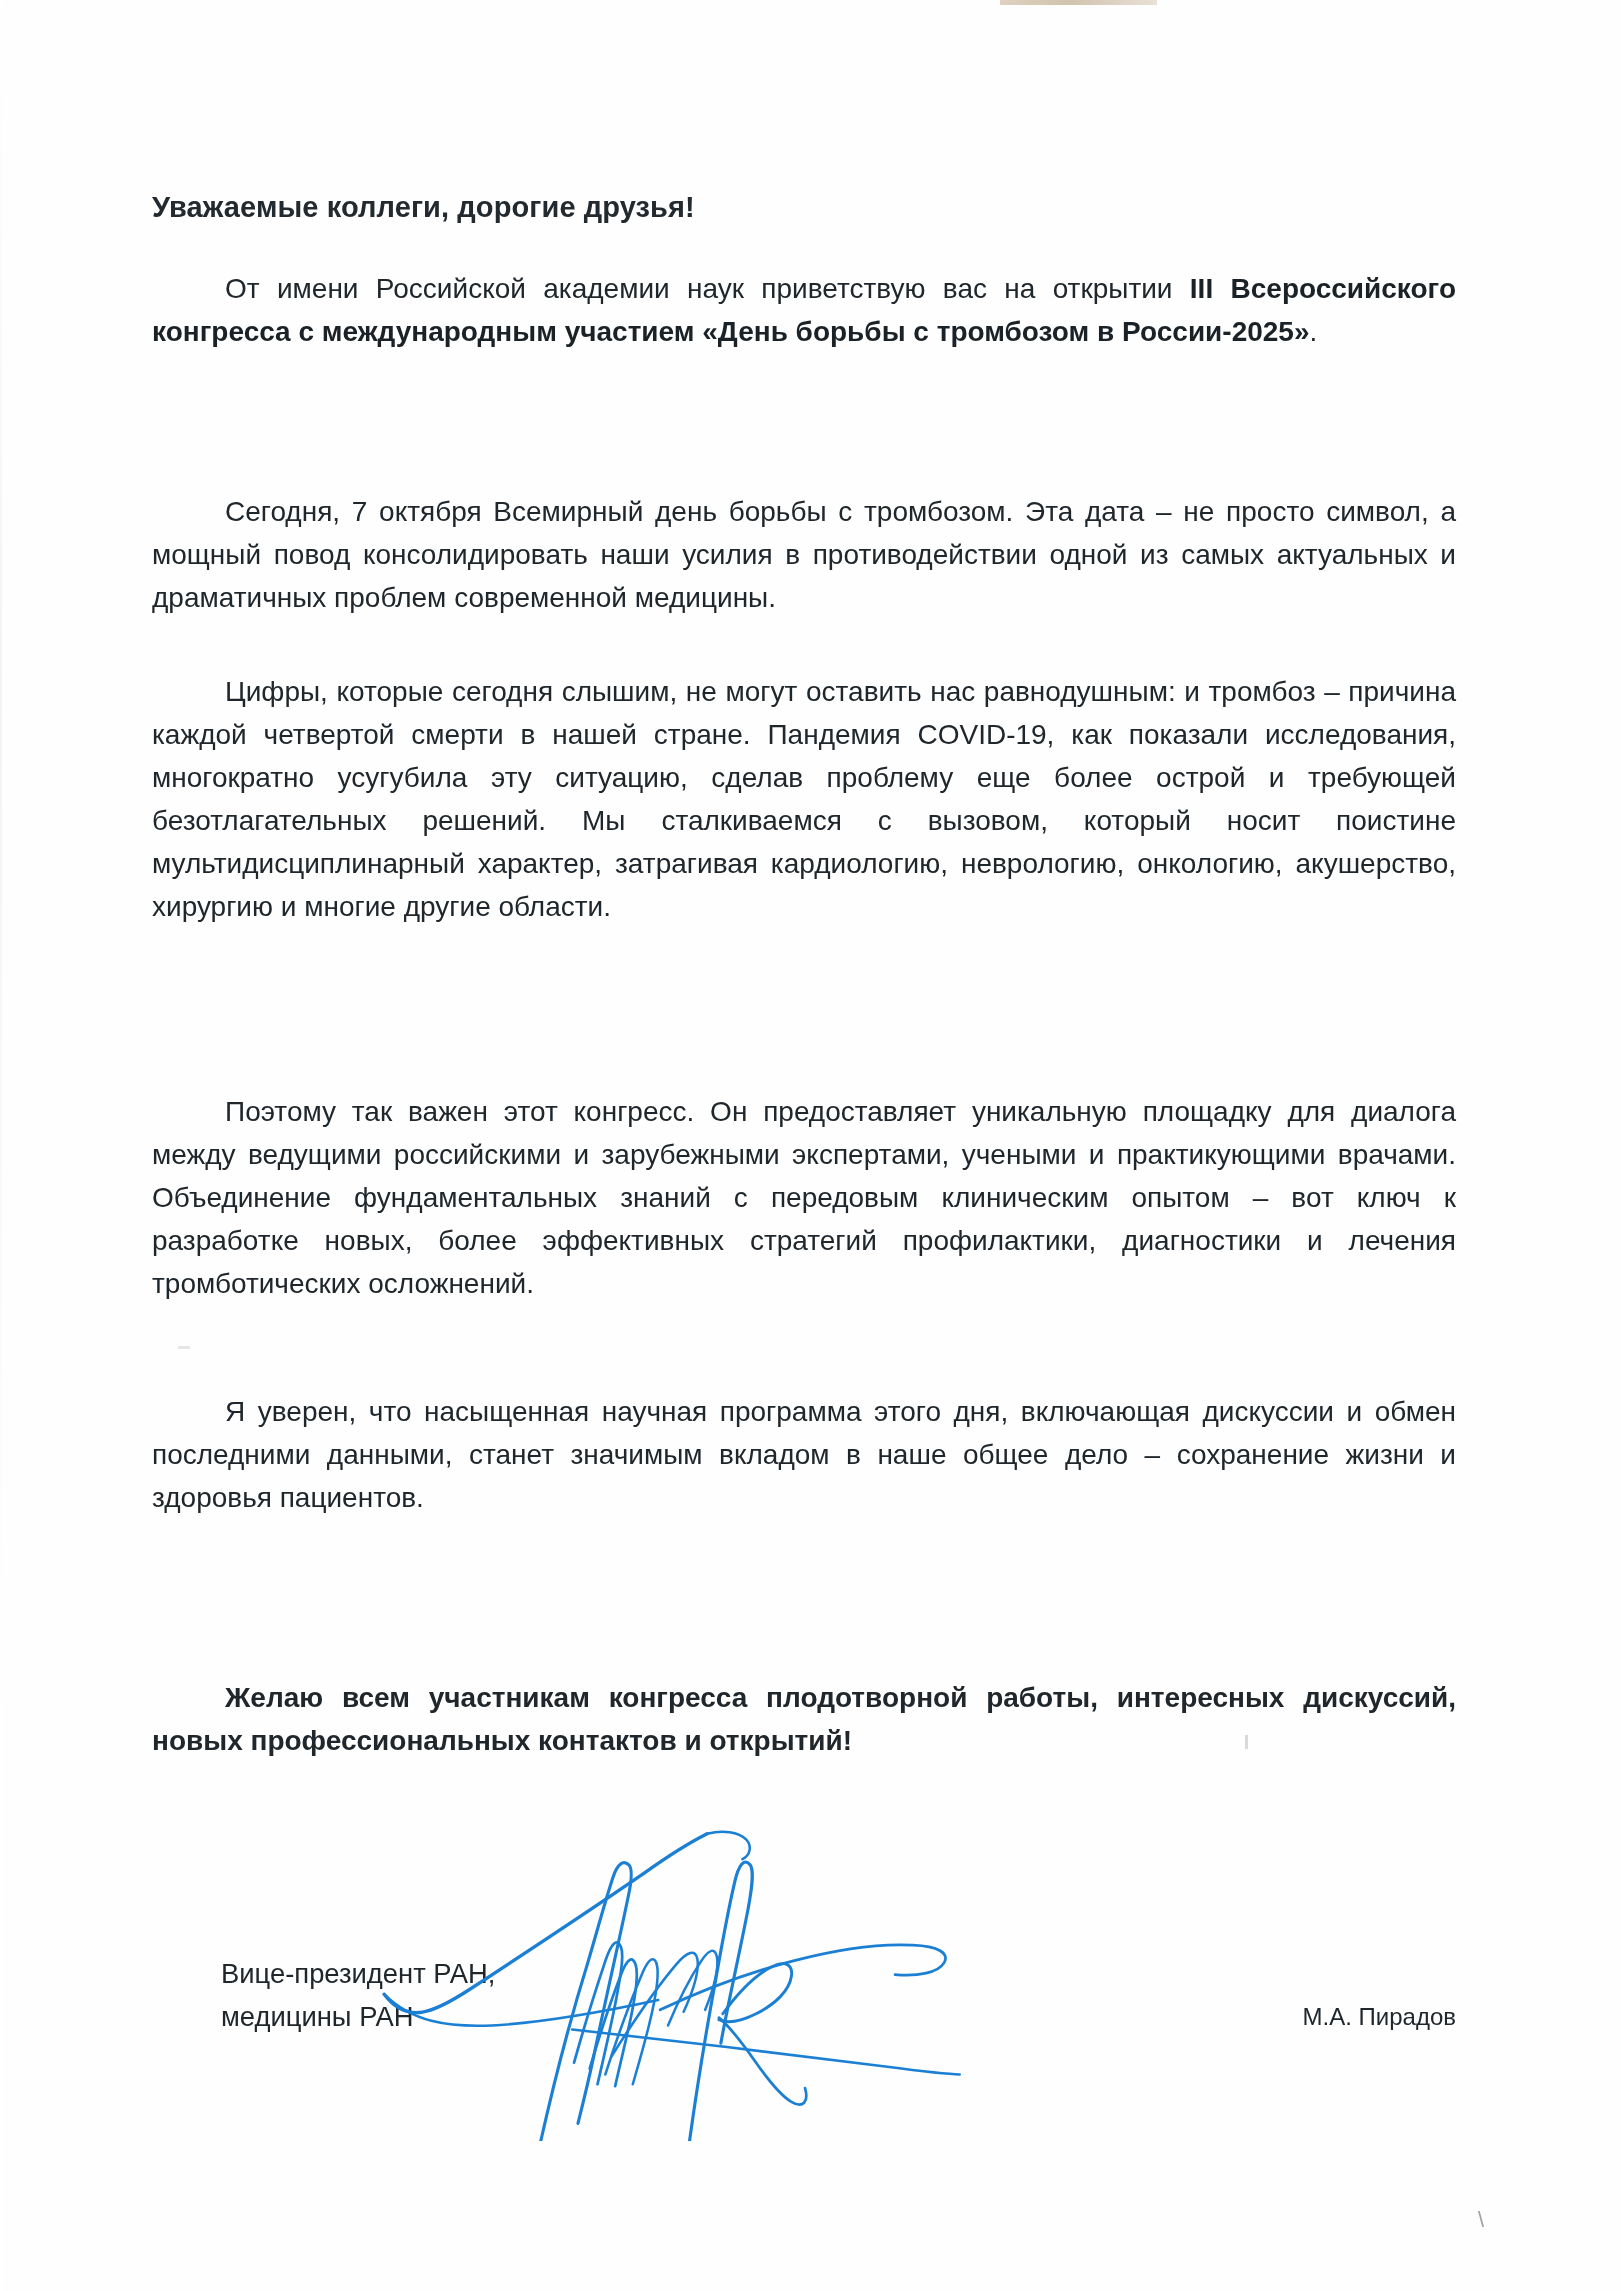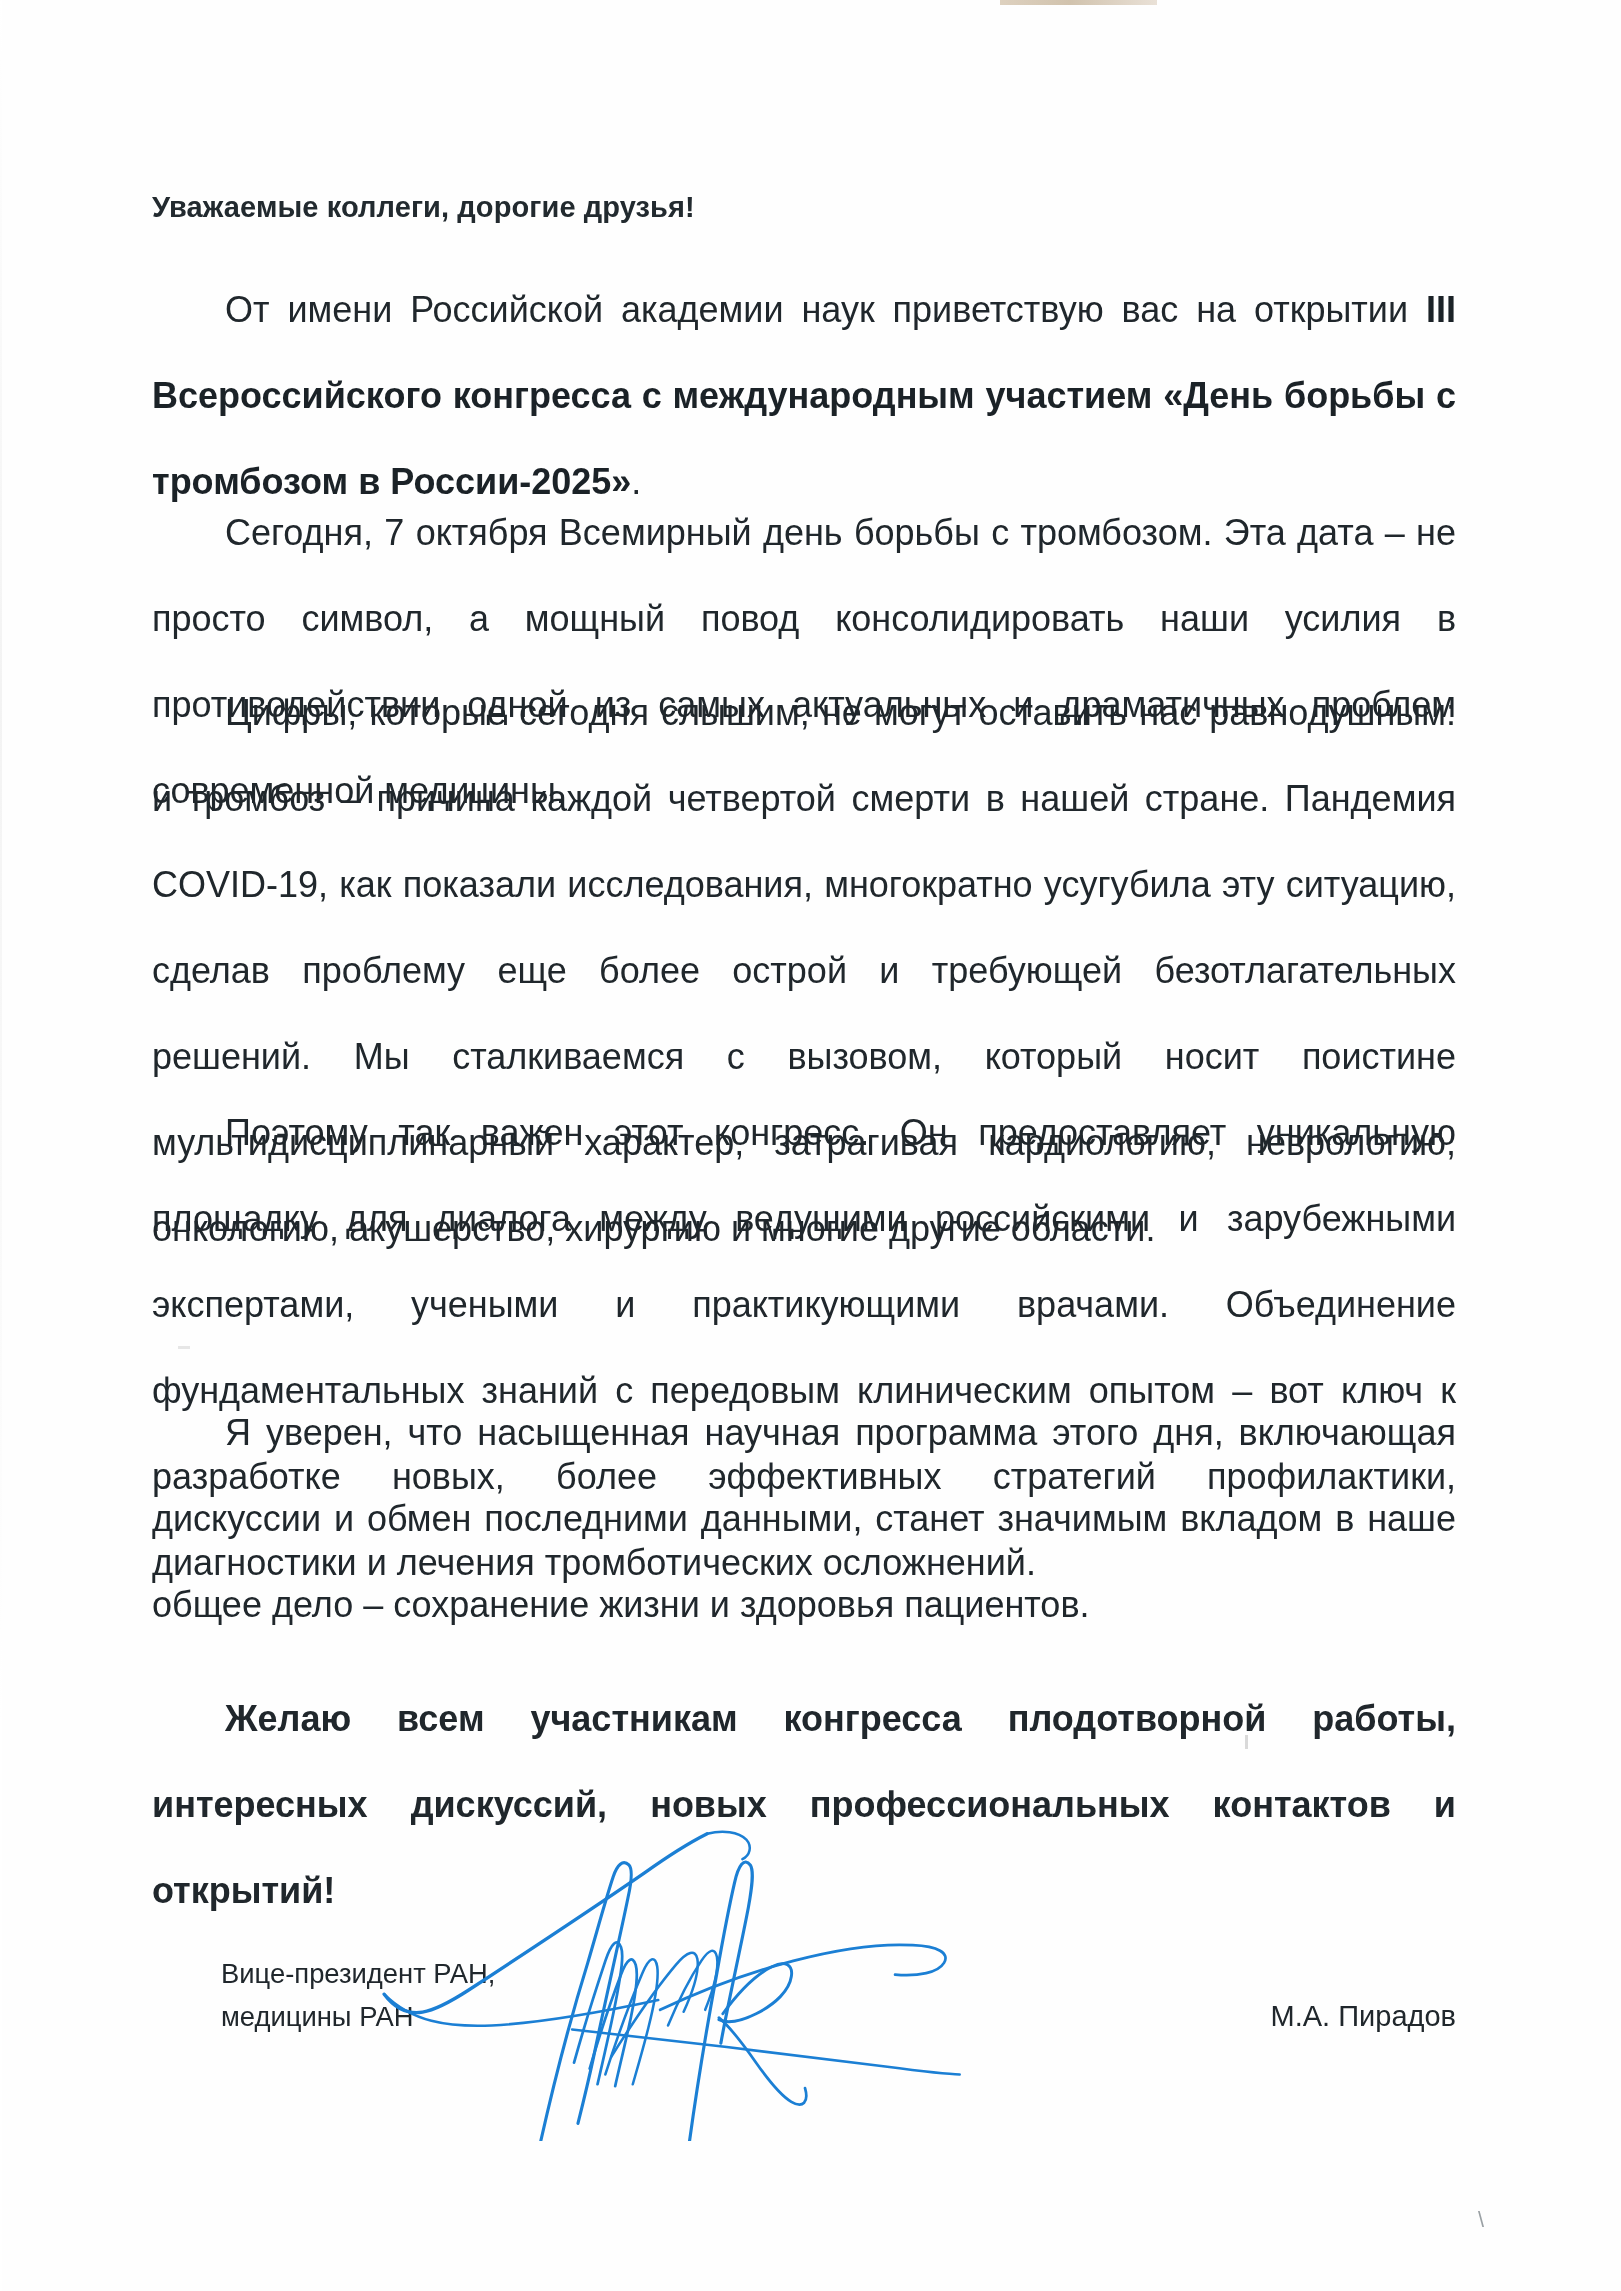--- a/index.html
+++ b/index.html
@@ -58,22 +58,22 @@
     position: absolute;
     top: 191px;
     left: 0;
     width: 1304px;
   }
 
   .para {
     position: absolute;
     left: 0;
     width: 1304px;
-    font-size: 36px;
-    line-height: 86px;
+    font-size: 28px;
+    line-height: 43px;
     color: #20272c;
   }
   .para p {
     margin: 0;
     text-align: justify;
     text-indent: 73px;
     text-justify: inter-word;
   }
   .para b { font-weight: bold; color: #1b2227; }
 
@@ -99,21 +99,21 @@
     top: 36px;
     font-size: 27.4px;
     line-height: 43px;
     color: #20272c;
     white-space: nowrap;
   }
   .sign-name {
     position: absolute;
     right: 0;
     top: 79px;
-    font-size: 29px;
+    font-size: 24px;
     line-height: 43px;
     color: #20272c;
     white-space: nowrap;
   }
   .signature-svg {
     position: absolute;
     left: 157px;
     top: -98px;
     width: 627px;
     height: 323px;

